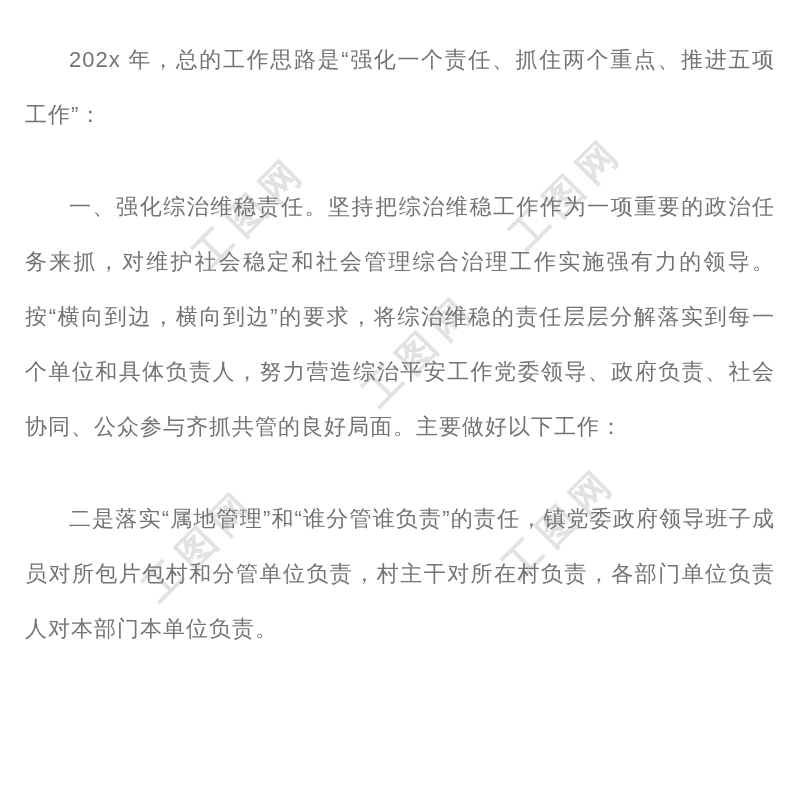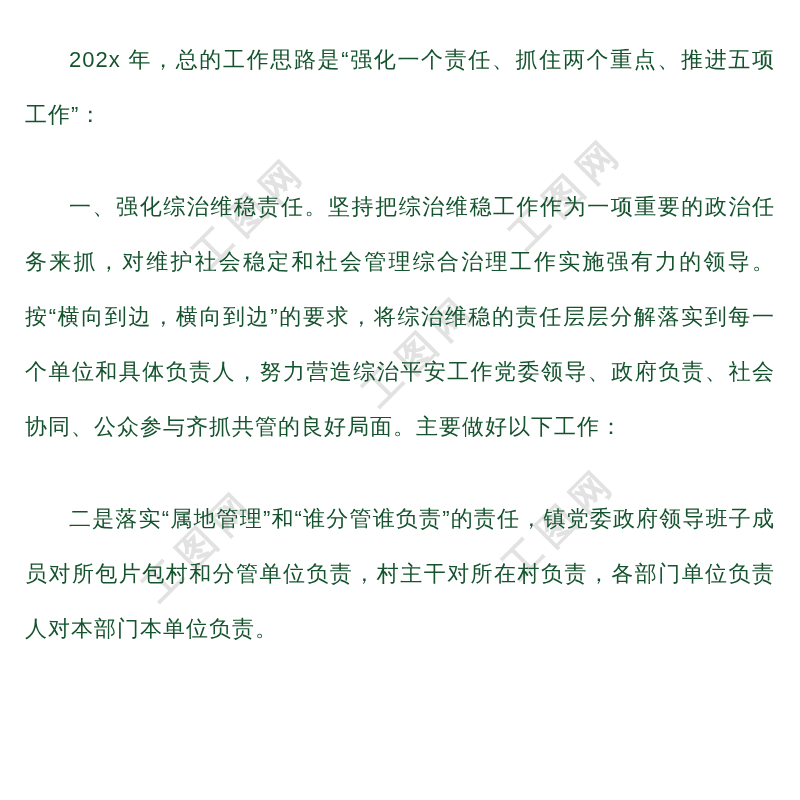--- a/index.html
+++ b/index.html
@@ -41,21 +41,21 @@
     position: absolute;
     left: 25px;
     right: 25px;
     top: 32px;
   }
   .para {
     margin: 0 0 37px 0;
     font-size: 22px;
     line-height: 55px;
     letter-spacing: 1px;
-    color: #14532d;
+    color: #737373;
     text-align: justify;
     text-indent: 2em;
   }
   .para:last-child { margin-bottom: 0; }
 </style>
 </head>
 <body>
 
 <div class="page">
 

